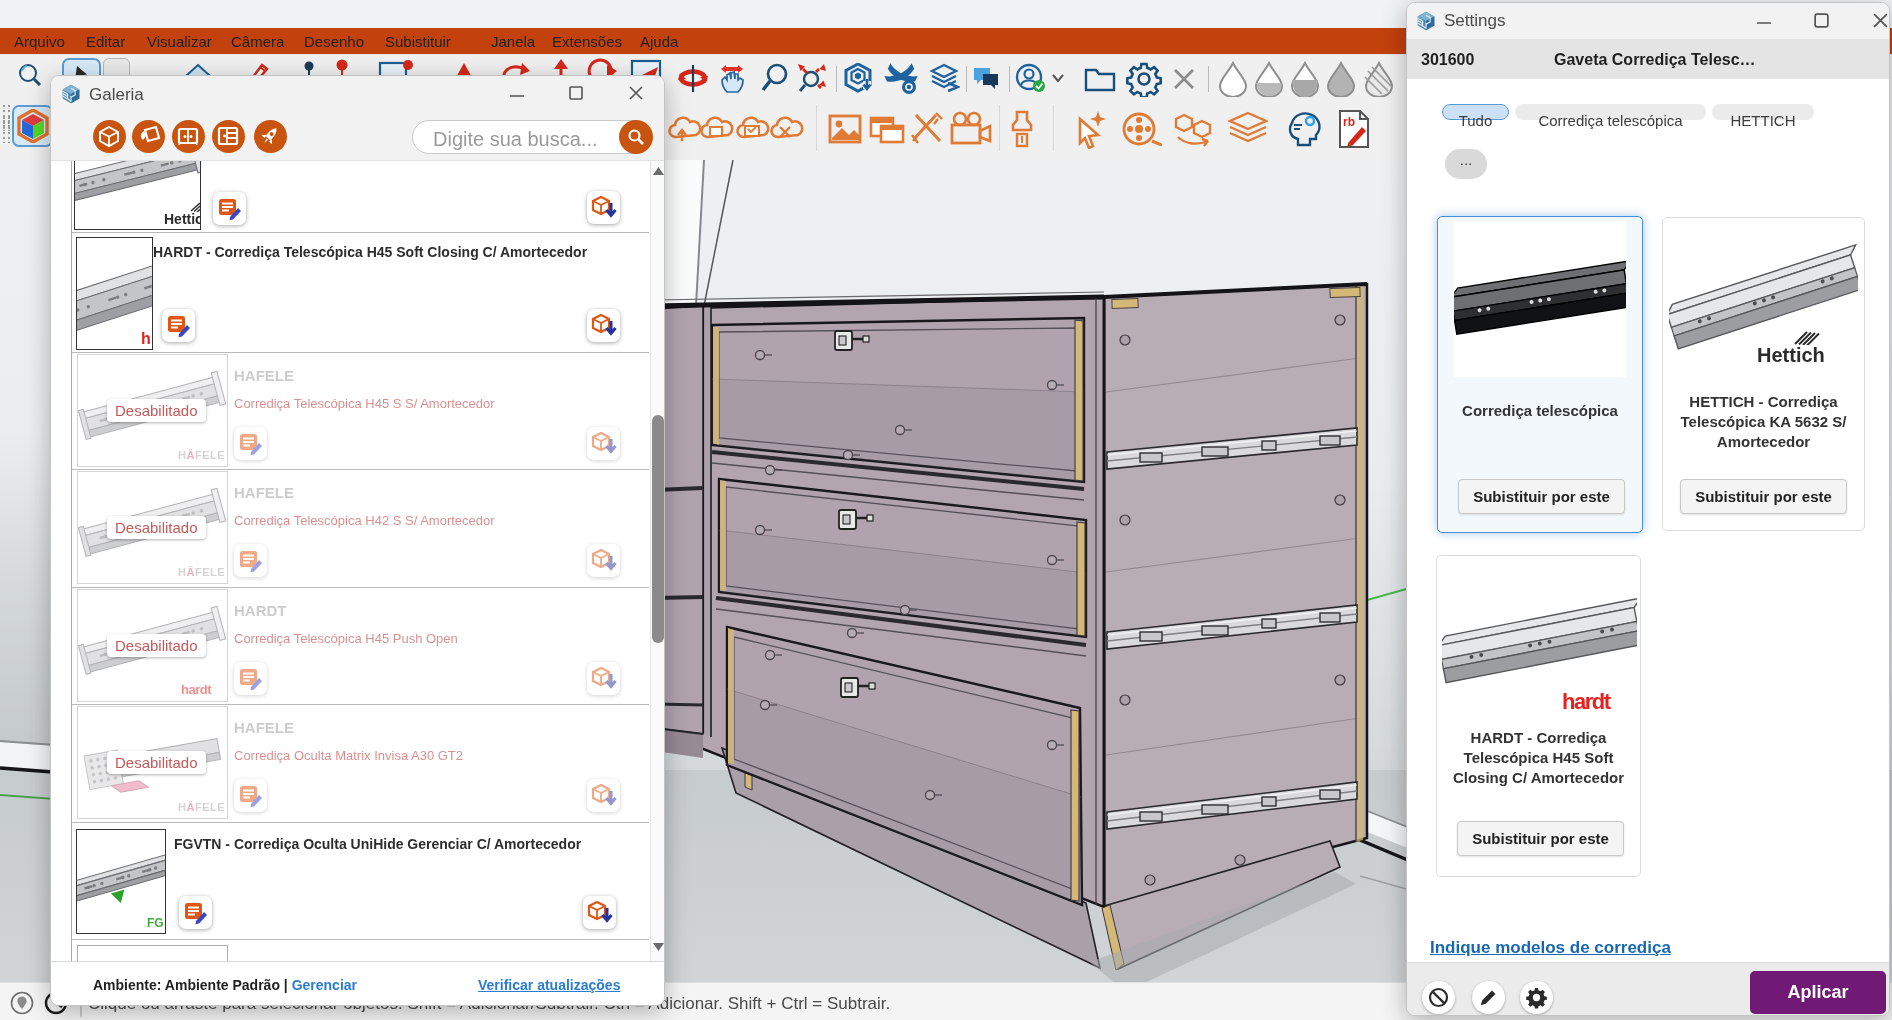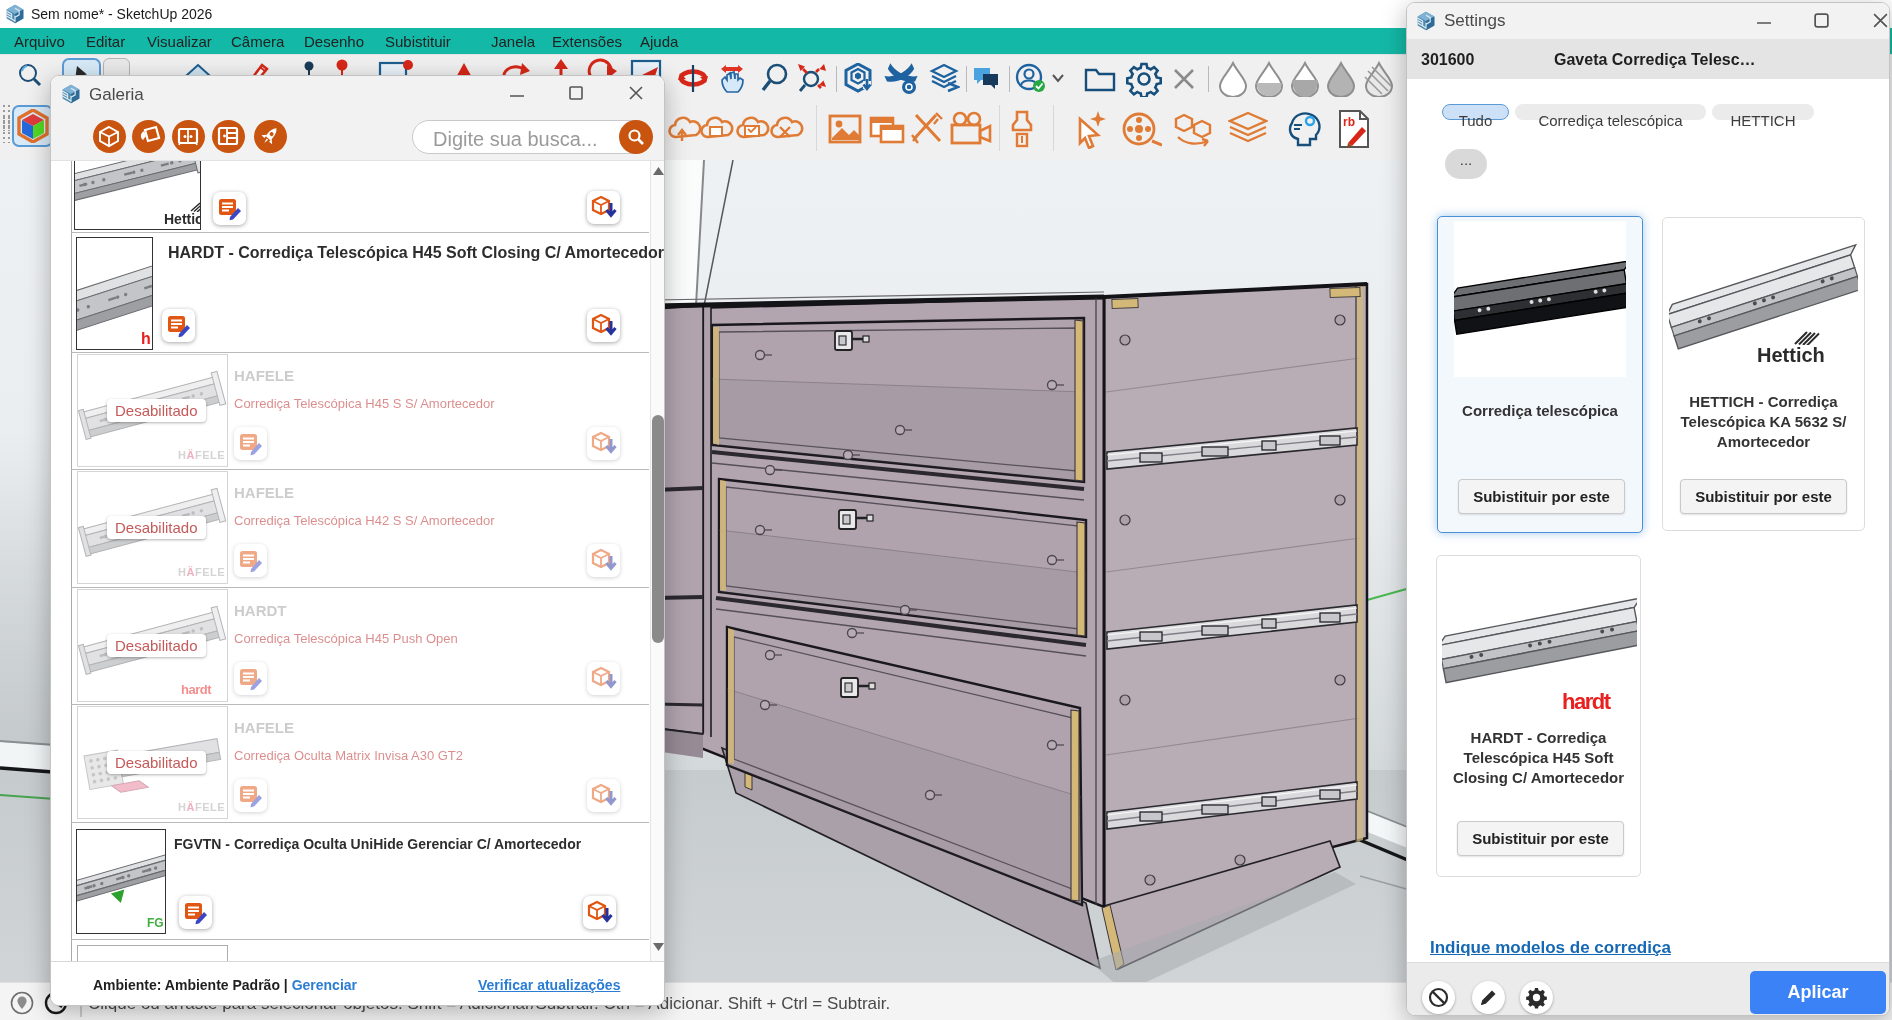--- a/index.html
+++ b/index.html
@@ -1,21 +1,21 @@
 <!DOCTYPE html>
 <html><head>
 <meta charset="utf-8">
 <style>
   * { margin:0; padding:0; box-sizing:border-box; }
   html,body { width:1892px; height:1020px; overflow:hidden; font-family:"Liberation Sans", sans-serif; background:#fff; }
   #stage { position:absolute; left:0; top:0; width:1892px; height:1020px; overflow:hidden; }
   .abs { position:absolute; }
   #titlebar { left:0; top:0; width:1892px; height:28px; background:#ffffff; z-index:2; }
   #titlebar .t { position:absolute; left:31px; top:6px; font-size:14px; color:#1a1a1a; }
-  #menubar { left:0; top:28px; width:1892px; height:27px; background:#14b8a6; z-index:2; border-bottom:1px solid #e3e3e3;}
+  #menubar { left:0; top:28px; width:1892px; height:27px; background:#c2410c; z-index:2; border-bottom:1px solid #e3e3e3;}
   #menubar span { position:absolute; top:5px; font-size:15px; color:#222; }
   #toolbars { left:0; top:55px; width:1892px; height:105px; background:#f0f0f0; z-index:2; }
   #statusbar { left:0; top:982px; width:1892px; height:38px; background:#f4f4f5; z-index:2; border-top:1px solid #e0e0e0;}
   #statusbar .txt { position:absolute; left:88px; top:11px; font-size:17px; color:#4a4a4a; }
   .panel { position:absolute; background:#fff; border:1px solid #c3c3c3; border-radius:9px; box-shadow:0 6px 24px rgba(0,0,0,0.28); z-index:3; overflow:hidden; }
   #galeria { left:50px; top:75px; width:615px; height:931px; }
   #settings { left:1406px; top:2px; width:484px; height:1014px; }
   .phead { position:absolute; left:0; top:0; width:100%; background:#f2f2f2; }
   .ptitle { position:absolute; font-size:17px; color:#4a4a4a; }
   .gimg { position:absolute; background:#fff; border:1px solid #333; overflow:hidden; }
@@ -177,31 +177,20 @@
 <line x1="655" y1="598" x2="703" y2="597" stroke="#2b2830" stroke-width="4"></line>
 <line x1="655" y1="704" x2="703" y2="705" stroke="#2b2830" stroke-width="3"></line>
 <polygon points="655,728 703,734 703,758 655,751" fill="#968a94"></polygon>
 <line x1="655" y1="728" x2="703" y2="734" stroke="#232127" stroke-width="2"></line>
 <line x1="655" y1="306" x2="1104" y2="297" stroke="#141317" stroke-width="5"></line>
 <line x1="1104" y1="297" x2="1367" y2="284" stroke="#141317" stroke-width="4"></line>
 <line x1="655" y1="300" x2="1104" y2="292" stroke="#6a676e" stroke-width="1.2"></line>
 <line x1="1104" y1="297" x2="1104" y2="907" stroke="#141317" stroke-width="2.6"></line>
 <line x1="1096" y1="298" x2="1096" y2="905" stroke="#3f3a42" stroke-width="1.2"></line>
 </svg>
-<div id="titlebar" class="abs">
-<svg class="abs" style="left:5px;top:4px" width="20" height="20" viewBox="0 0 24 24">
-        <path d="M12 1 L22 6.5 L22 17.5 L12 23 L2 17.5 L2 6.5 Z" fill="#4a87ad"></path>
-        <path d="M12 1 L22 6.5 L12 12 L2 6.5 Z" fill="#7fb2d4"></path>
-        <path d="M12 12 L22 6.5 L22 17.5 L12 23 Z" fill="#2e6b96"></path>
-        <path d="M2 8.5 L8 12 M2 11.5 L8 15 M2 14.5 L8 18" stroke="#dce9f2" stroke-width="1.6" fill="none"></path>
-        <path d="M8 12 L8 18 L12 20.5 L12 14" fill="none" stroke="#dce9f2" stroke-width="1.4"></path>
-        <path d="M12 5 L17 8 L17 13 L12 16" fill="none" stroke="#dce9f2" stroke-width="1.4"></path>
-      </svg>
-<div class="t">Sem nome* - SketchUp 2026</div>
-</div>
 <div id="menubar" class="abs">
 <span style="left:14px">Arquivo</span>
 <span style="left:86px">Editar</span>
 <span style="left:147px">Visualizar</span>
 <span style="left:231px">Câmera</span>
 <span style="left:304px">Desenho</span>
 <span style="left:385px">Subistituir</span>
 <span style="left:491px">Janela</span>
 <span style="left:552px">Extensões</span>
 <span style="left:640px">Ajuda</span>
@@ -573,21 +562,21 @@
             <circle cx="10.0" cy="60.0" r="1.7" fill="#7c7d81"></circle>
             <circle cx="40.8" cy="60.0" r="1.7" fill="#7c7d81"></circle>
             <circle cx="49.2" cy="60.0" r="1.7" fill="#7c7d81"></circle>
             <circle cx="80.0" cy="60.0" r="1.7" fill="#7c7d81"></circle>
             <circle cx="88.4" cy="60.0" r="1.7" fill="#7c7d81"></circle>
             <rect x="-15.2" y="58.8" width="8" height="2.4" fill="#7c7d81"></rect>
             <rect x="31.0" y="58.8" width="8" height="2.4" fill="#7c7d81"></rect>
             <rect x="68.8" y="58.8" width="8" height="2.4" fill="#7c7d81"></rect>
           </g>
         </svg><div class="abs" style="left:64px;top:92px;font-weight:bold;font-size:16px;color:#e8201f">h</div></div>
-<div class="gtitle" style="left:117px;top:168px;font-size:16px">HARDT - Corrediça Telescópica H45 Soft Closing C/ Amortecedor</div>
+<div class="gtitle" style="left:102px;top:168px;font-size:14px">HARDT - Corrediça Telescópica H45 Soft Closing C/ Amortecedor</div>
 <div class="gbtn" style="left:111px;top:233px;">
         <svg style="position:absolute;left:5px;top:5px" width="24" height="24" viewBox="0 0 24 24">
           <rect x="1" y="2" width="17" height="16" rx="2.5" fill="#e05612"></rect>
           <path d="M4 6.5 h11 M4 10 h11 M4 13.5 h7" stroke="#fff" stroke-width="1.8"></path>
           <path d="M12 20 L20 11 L23 14 L15 22.5 L11.5 23.2 Z" fill="#3947c4"></path>
         </svg>
       </div>
 <div class="gbtn" style="left:536px;top:233px;">
         <svg style="position:absolute;left:4px;top:4px" width="26" height="26" viewBox="0 0 26 26">
           <path d="M10 2 L18 6 L18 15 L10 19 L2 15 L2 6 Z" fill="none" stroke="#e05612" stroke-width="2.2"></path>
@@ -900,15 +889,15 @@
 <div class="circbtn" style="left:65px;top:978px"></div>
 <svg class="abs" style="left:71px;top:984px" width="21" height="21" viewBox="0 0 21 21">
         <path d="M3 18 L4.5 13 L14 3.5 L17.5 7 L8 16.5 Z" fill="#2b2b2b"></path>
         <path d="M3 18 L8 16.5 L4.5 13 Z" fill="#2b2b2b"></path>
       </svg>
 <div class="circbtn" style="left:113px;top:978px"></div>
 <svg class="abs" style="left:118px;top:983px" width="23" height="23" viewBox="0 0 24 24">
         <path fill="#2b2b2b" d="M12 8.2 a3.8 3.8 0 1 0 0 7.6 a3.8 3.8 0 0 0 0 -7.6 Z M10.4 2 h3.2 l0.5 2.6 a7.6 7.6 0 0 1 2.2 0.9 l2.2 -1.5 l2.3 2.3 l-1.5 2.2 a7.6 7.6 0 0 1 0.9 2.2 l2.6 0.5 v3.2 l-2.6 0.5 a7.6 7.6 0 0 1 -0.9 2.2 l1.5 2.2 l-2.3 2.3 l-2.2 -1.5 a7.6 7.6 0 0 1 -2.2 0.9 l-0.5 2.6 h-3.2 l-0.5 -2.6 a7.6 7.6 0 0 1 -2.2 -0.9 l-2.2 1.5 l-2.3 -2.3 l1.5 -2.2 a7.6 7.6 0 0 1 -0.9 -2.2 l-2.6 -0.5 v-3.2 l2.6 -0.5 a7.6 7.6 0 0 1 0.9 -2.2 l-1.5 -2.2 l2.3 -2.3 l2.2 1.5 a7.6 7.6 0 0 1 2.2 -0.9 Z"></path>
         <circle cx="12" cy="12" r="2" fill="#fff"></circle>
       </svg>
-<div class="abs" style="left:343px;top:968px;width:136px;height:43px;background:#3b82f6;border-radius:5px;text-align:center;line-height:43px;font-weight:bold;font-size:18px;color:#fff">Aplicar</div>
+<div class="abs" style="left:343px;top:968px;width:136px;height:43px;background:#701a75;border-radius:5px;text-align:center;line-height:43px;font-weight:bold;font-size:18px;color:#fff">Aplicar</div>
 </div>
 </div>
 
 </body></html>

